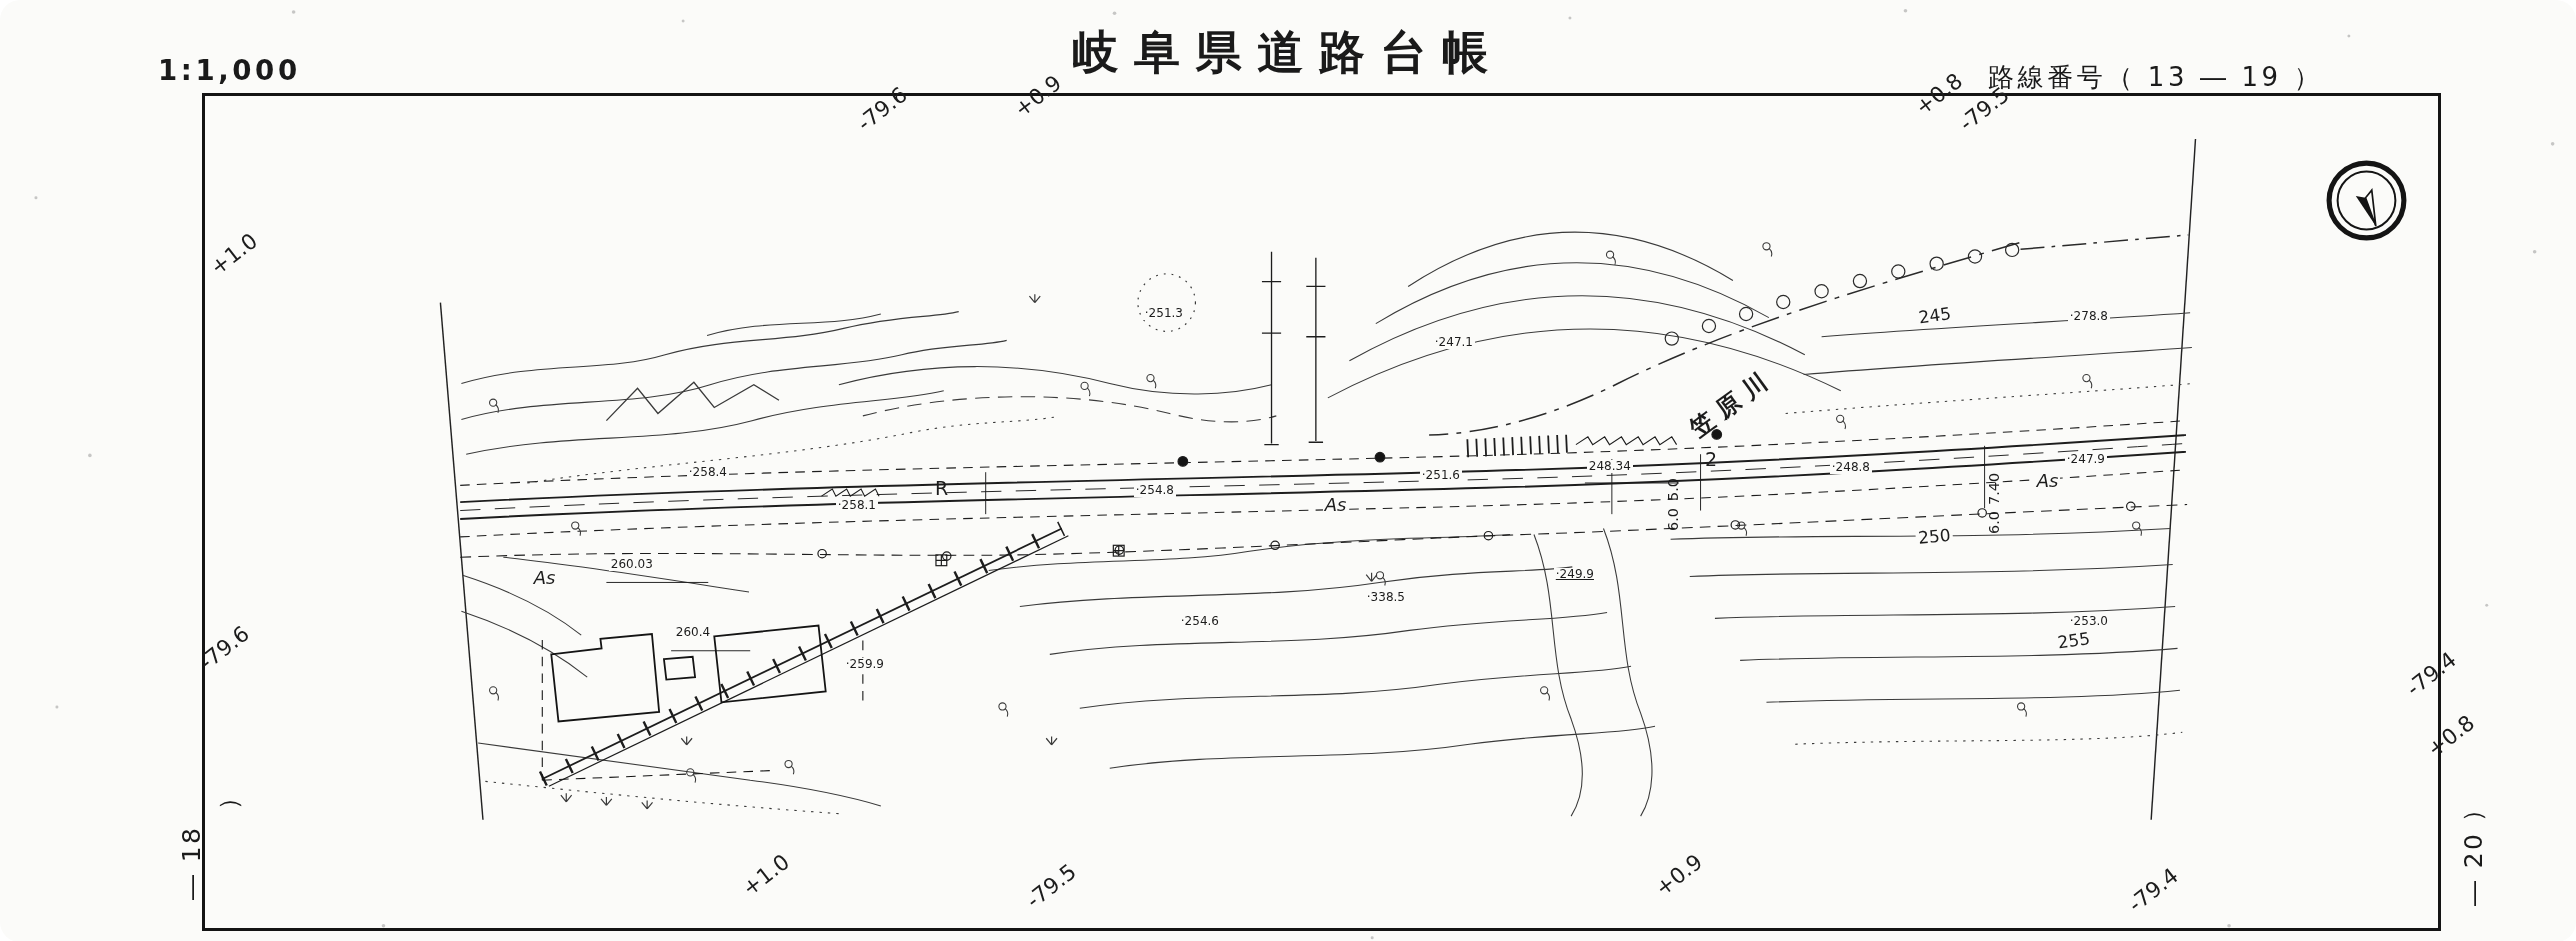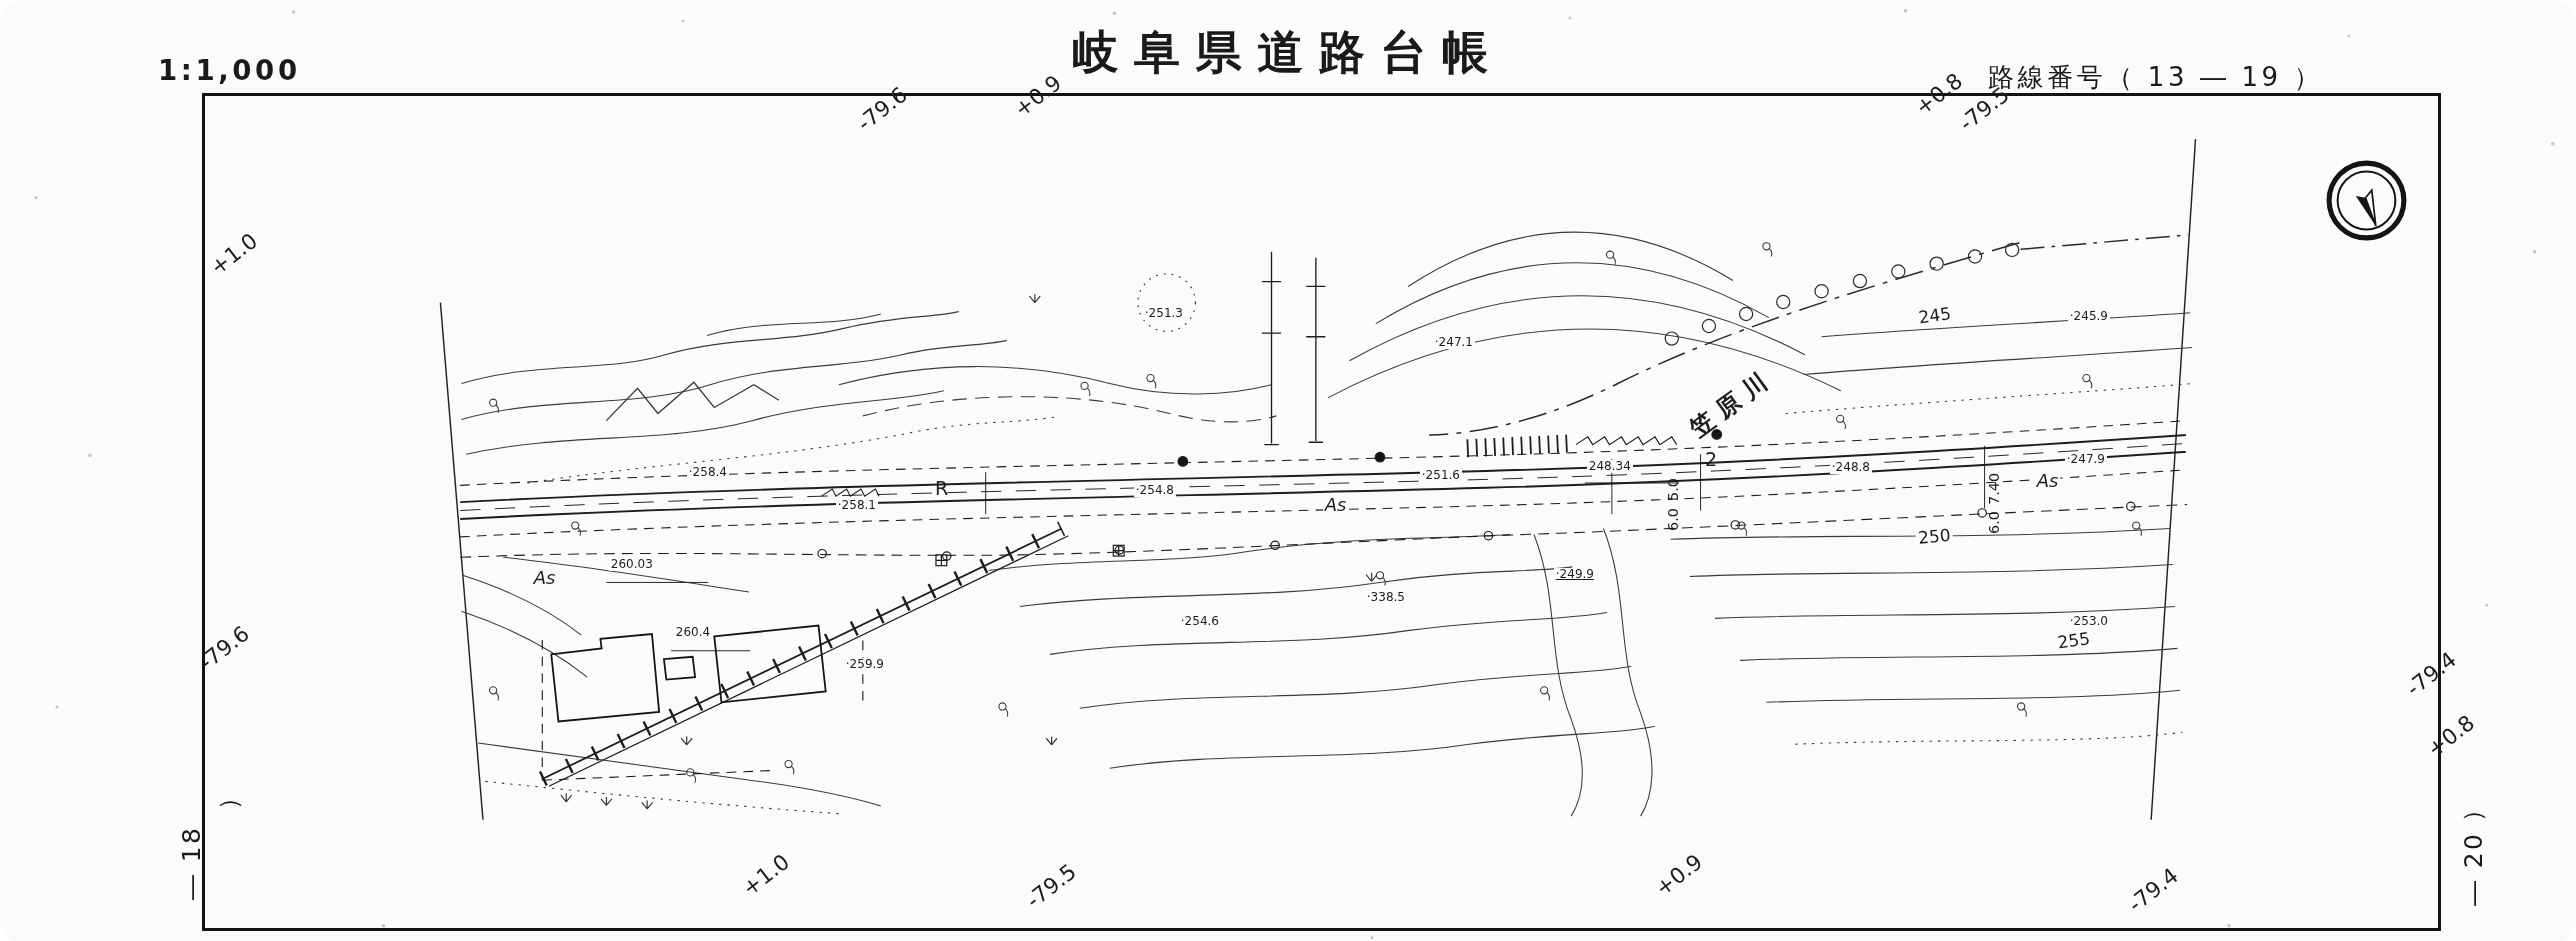--- a/index.html
+++ b/index.html
@@ -222,21 +222,21 @@
       <use href="#tuft" x="1146" y="1243"></use>
         <use href="#tuft" x="945" y="1338"></use>
         <use href="#tuft" x="1012" y="1344"></use>
       <use href="#tuft" x="1080" y="1350"></use>
     </g>
   </svg>
 
   <div id="labels-layer">
       <div class="map-label elev" style="left: 1143px; top: 307px;">·251.3</div>
       <div class="map-label elev" style="left: 1433px; top: 336px;">·247.1</div>
-      <div class="map-label elev" style="left: 2068px; top: 310px;">·245.9</div>
+      <div class="map-label elev" style="left: 2068px; top: 310px;">·278.8</div>
       <div class="map-label contour" style="left: 1915px; top: 309px; transform: rotate(-8deg);">245</div>
       <div class="map-label elev" style="left: 687px; top: 466px;">·258.4</div>
       <div class="map-label elev" style="left: 1134px; top: 484px;">·254.8</div>
       <div class="map-label elev" style="left: 1420px; top: 469px;">·251.6</div>
       <div class="map-label elev" style="left: 1587px; top: 460px;">248.34</div>
       <div class="map-label elev" style="left: 1830px; top: 461px;">·248.8</div>
       <div class="map-label elev" style="left: 2065px; top: 453px;">·247.9</div>
       <div class="map-label elev" style="left: 836px; top: 499px;">·258.1</div>
       <div class="map-label elev" style="left: 609px; top: 558px;">260.03</div>
       <div class="map-label elev" style="left: 1554px; top: 568px; text-decoration: underline;">·249.9</div>

